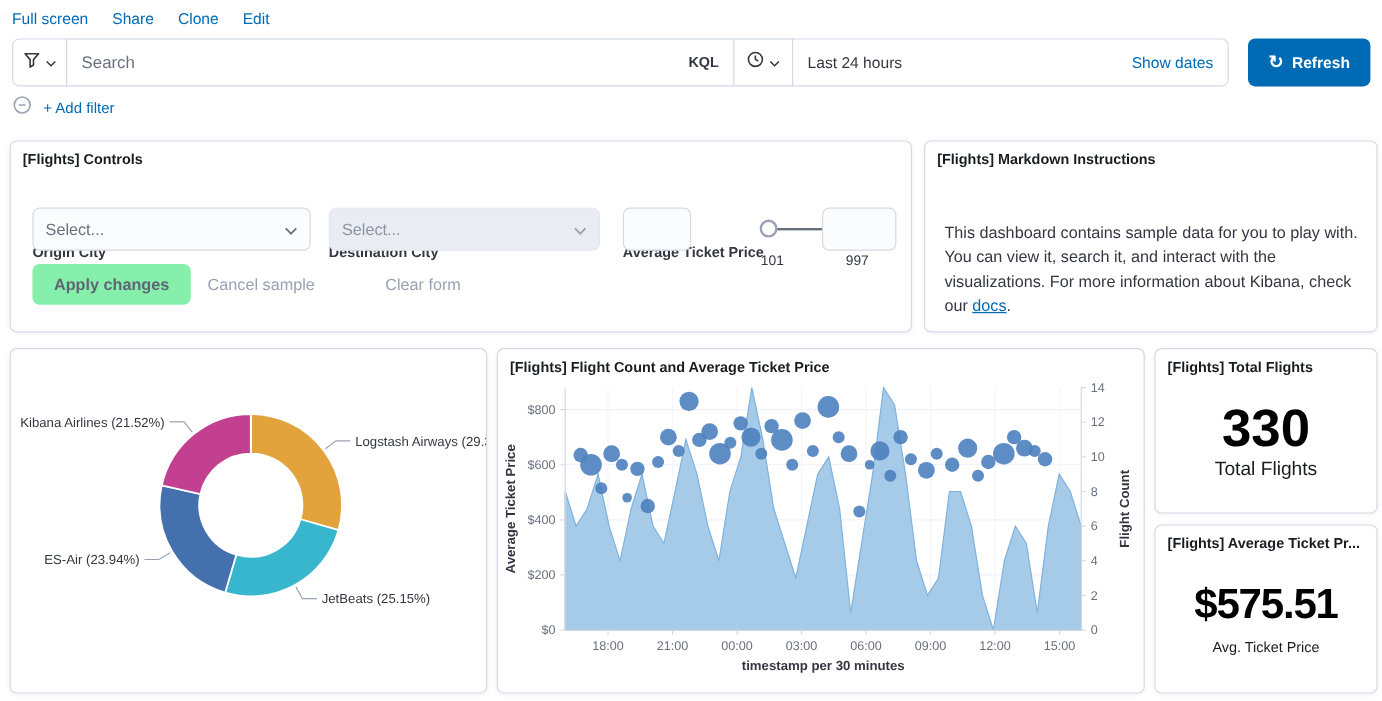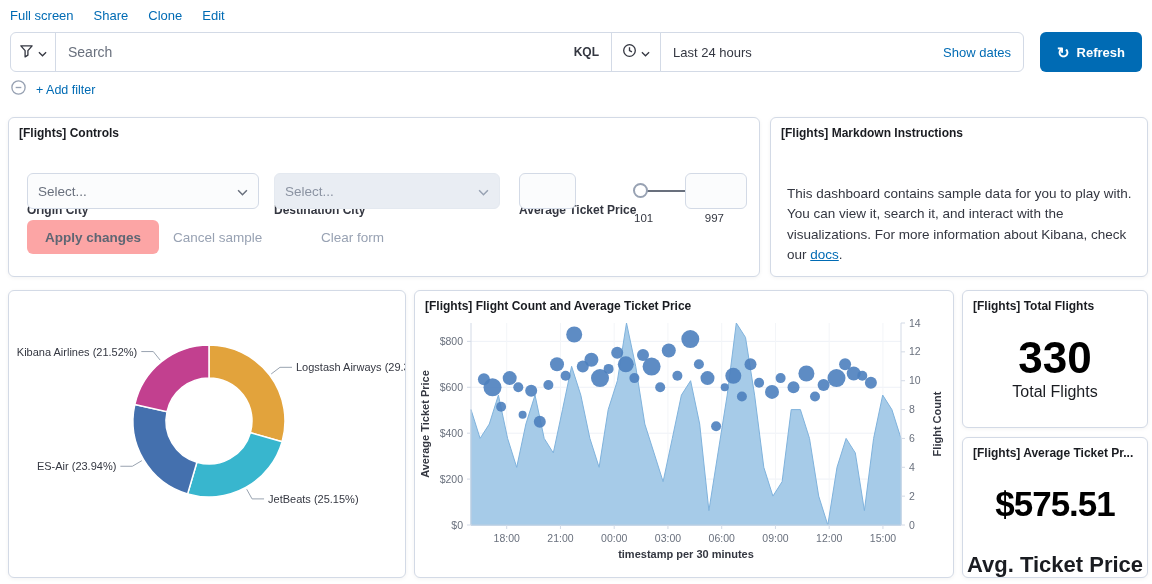--- a/index.html
+++ b/index.html
@@ -47,42 +47,42 @@
   .price-input { position:absolute; top:55px; height:36px; border:1px solid #D3DAE6; background:#FBFCFD;
                  border-radius:6px; font-family:inherit; padding:0 6px; font-size:13px; }
   .pi-min { left:510px; width:57px; } .pi-max { left:676px; width:62px; }
   .slider { position:absolute; left:579px; top:55px; width:86px; height:36px;margin-left:48px; }
   .slider .track { position:absolute; top:17px; left:2px; right:2px; height:2px; background:#69707D; }
   .handle { position:absolute; top:10px; width:15px; height:15px; border-radius:50%; background:#fff;
             border:2px solid #98A2B3; cursor:grab; }
   .h-min { left:-3px; } .h-max { right:-3px; }
   .slider-val { position:absolute; top:39px; font-size:11.5px; color:#343741; }
   .v-min { left:-2px; } .v-max { right:-2px; }
-  .btn-apply { position:absolute; left:18px; top:102px; height:34px; padding:0 18px; background:#fca5a5; color:#5E6673;
+  .btn-apply { position:absolute; left:18px; top:102px; height:34px; padding:0 18px; background:#86efac; color:#5E6673;
                border:none; border-radius:6px; font-size:13.5px; font-weight:600; font-family:inherit; cursor:not-allowed; }
   .btn-ghost { position:absolute; top:102px; height:34px; background:none; border:none; color:#98A2B3;
                font-size:13.5px; font-weight:500; font-family:inherit; cursor:pointer; }
   .btn-cancel { left:164px; } .btn-clear { left:312px; }
 
   .markdown-panel { left:770px; top:117px; width:378px; height:160px; }
   .md-heading { position:absolute; left:16px; top:34px; font-size:20px; font-weight:700; color:#1A1C21; }
   .md-body { position:absolute; left:16px; top:66px; width:350px; font-size:13.5px; line-height:1.5; color:#343741; }
   .md-body a { color:#006BB4; text-decoration:underline; }
 
   .donut-panel { left:8px; top:290px; width:398px; height:288px; }
   .ts-panel { left:414px; top:290px; width:540px; height:288px; }
   .donut-panel svg, .ts-panel svg { display:block; margin-top:2px; }
 
   .total-panel { left:962px; top:290px; width:186px; height:138px; }
   .avg-panel { left:962px; top:437px; width:186px; height:141px; }
   .metric-value { position:absolute; width:100%; text-align:center; font-weight:700; color:#000; }
   .total-panel .metric-value { top:42px; font-size:44px; }
   .total-panel .metric-label { top:92px; font-size:16px; }
   .avg-panel .metric-value { top:46px; font-size:35px; letter-spacing:-1px; }
-  .avg-panel .metric-label { top:94px; font-size:22px; font-weight:700;margin-top:20px; }
+  .avg-panel .metric-label { top:94px; font-size:12px; font-weight:400; }
   .metric-label { position:absolute; width:100%; text-align:center; color:#1A1C21; }
 
   svg text { font-family:"Liberation Sans",sans-serif; }
   .donut-label { font-size:11px; fill:#343741; }
   .tick { font-size:10.5px; fill:#69707D; }
   .axis-title { font-size:11px; font-weight:700; fill:#343741; }
 </style>
 </head>
 <body>
 

